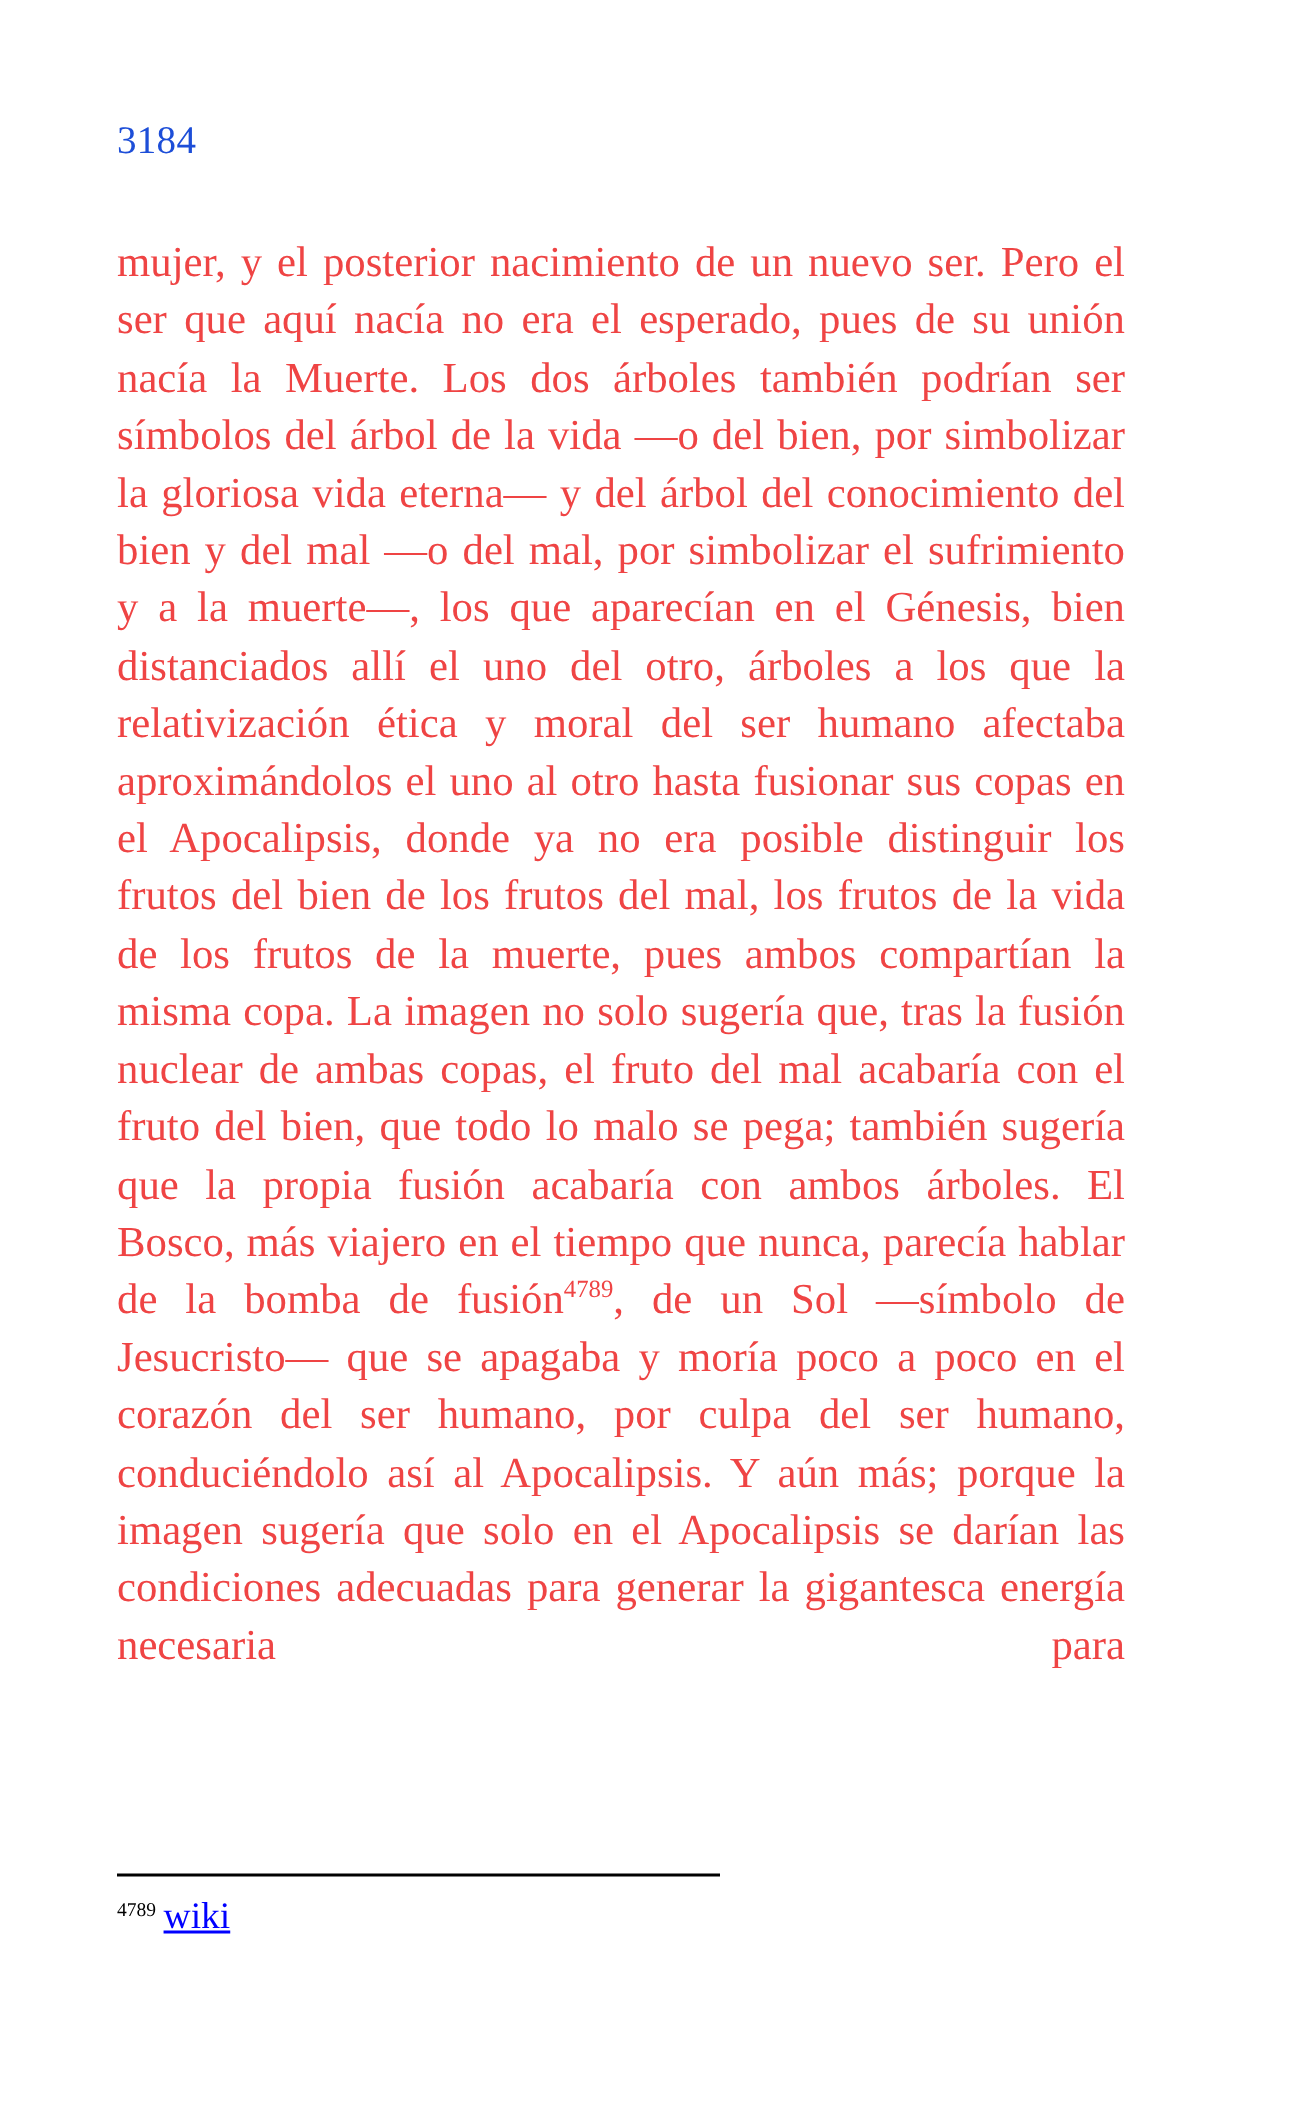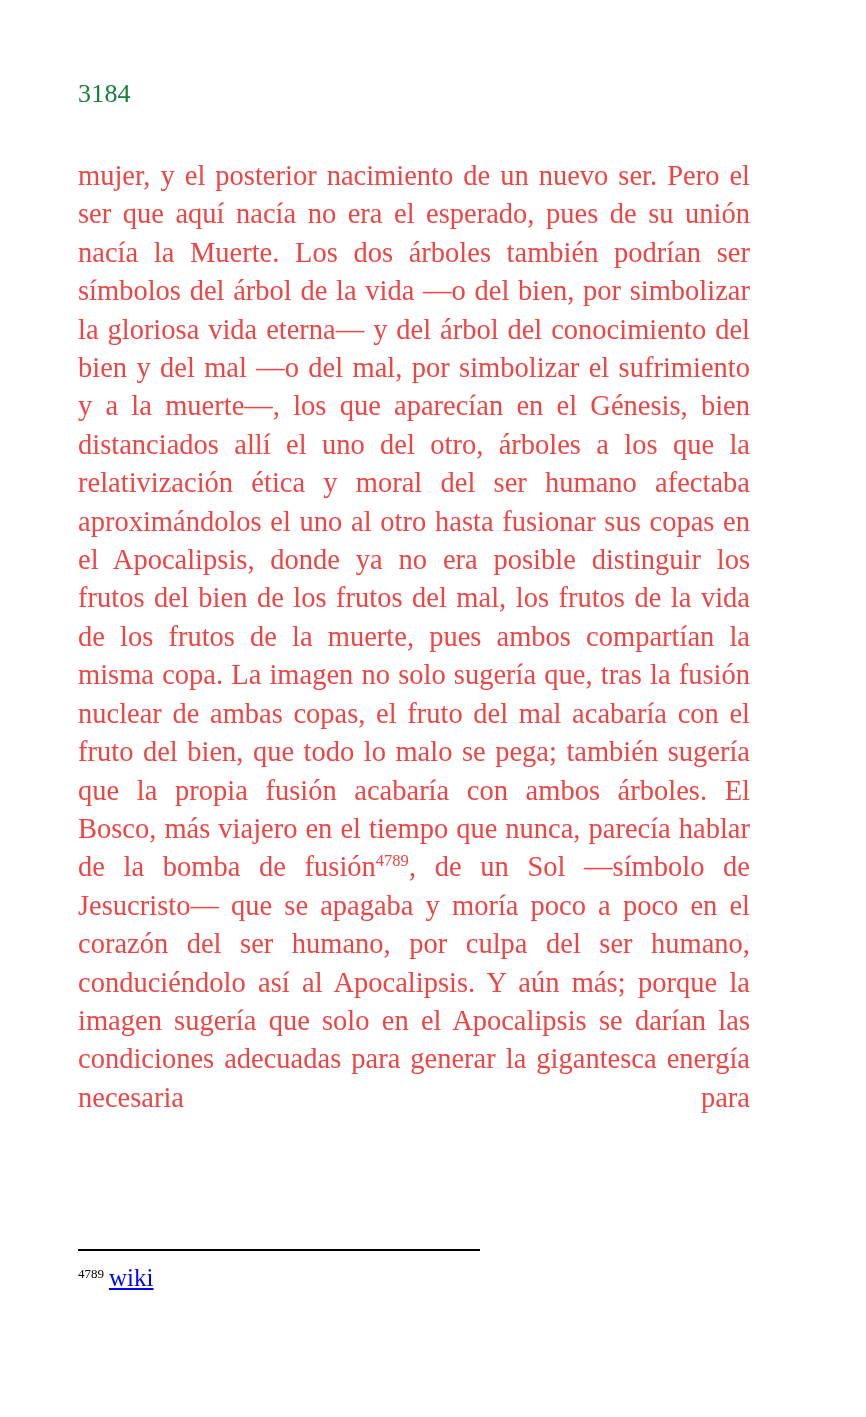--- a/index.html
+++ b/index.html
@@ -23,21 +23,21 @@
   }
 
   
   .folio {
     position: absolute;
     left: 78px;
     top: 78px;
     font-size: 26px;
     line-height: 32px;
     letter-spacing: 0.2px;
-    color: #15803d;
+    color: #1d4ed8;
     white-space: nowrap;
   }
 
   
   .body-block {
     position: absolute;
     left: 78px;
     top: 157px;
     width: 672px;
   }

